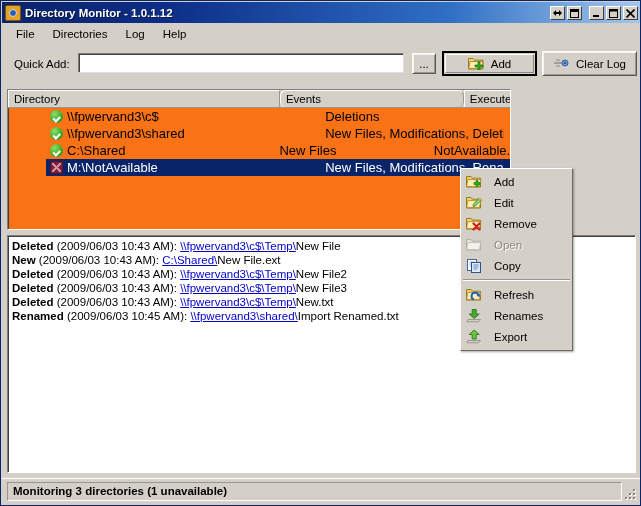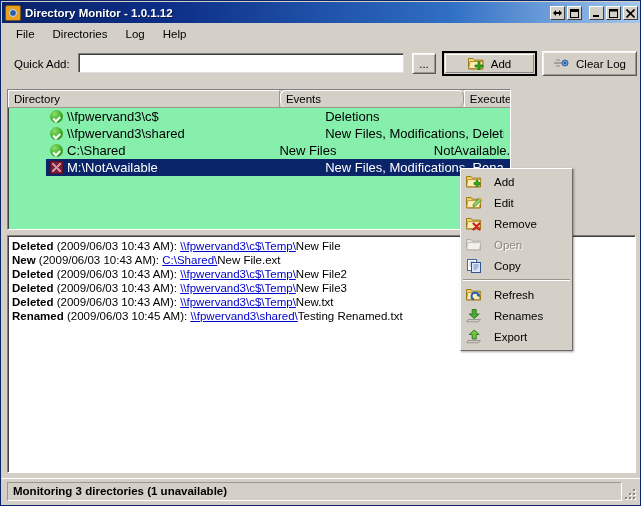--- a/index.html
+++ b/index.html
@@ -162,21 +162,21 @@
   .btn-clear { left: 540px; top: 6px; width: 95px; height: 25px; gap:7px; }
 
   
   .ico { flex: 0 0 auto; display: block; }
 
   
   .listview {
     position: absolute;
     left: 6px; top: 88px;
     width: 504px; height: 141px;
-    background: #86efac;
+    background: #f97316;
     border: 1px solid;
     border-color: #7f7f7f #ffffff #ffffff #7f7f7f;
     box-shadow: inset 1px 1px 0 #404040;
     box-sizing: border-box;
     overflow: hidden;
   }
   .lv-header {
     display: flex;
     height: 18px;
     background: #d4d0c8;
@@ -480,21 +480,21 @@
     <div class="logline">
       <b>Deleted</b>
       <span>(2009/06/03 10:43 AM): </span><span class="loglink">\\fpwervand3\c$\Temp\</span><span>New File3</span>
     </div>
     <div class="logline">
       <b>Deleted</b>
       <span>(2009/06/03 10:43 AM): </span><span class="loglink">\\fpwervand3\c$\Temp\</span><span>New.txt</span>
     </div>
     <div class="logline">
       <b>Renamed</b>
-      <span>(2009/06/03 10:45 AM): </span><span class="loglink">\\fpwervand3\shared\</span><span>Testing Renamed.txt</span>
+      <span>(2009/06/03 10:45 AM): </span><span class="loglink">\\fpwervand3\shared\</span><span>Import Renamed.txt</span>
     </div>
   </div>
 
   <div class="ctxmenu">
 
     <div class="ctx-item">
       <span class="ctx-icon">
         <svg width="17" height="15" viewBox="0 0 17 15">
           <path d="M0.5 2.5 L5 2.5 L6.3 4.2 L14.5 4.2 L14.5 13 L0.5 13 Z" fill="#f2cf6d" stroke="#9c7a15"></path>
           <path d="M1.8 5.6 L15 5.6 L13.3 12.6 L0.6 12.6 Z" fill="#fdeeb8" stroke="#9c7a15" stroke-width="0.7"></path>

